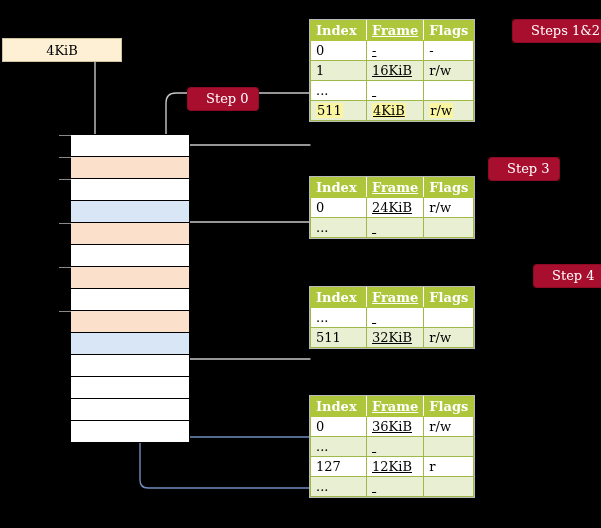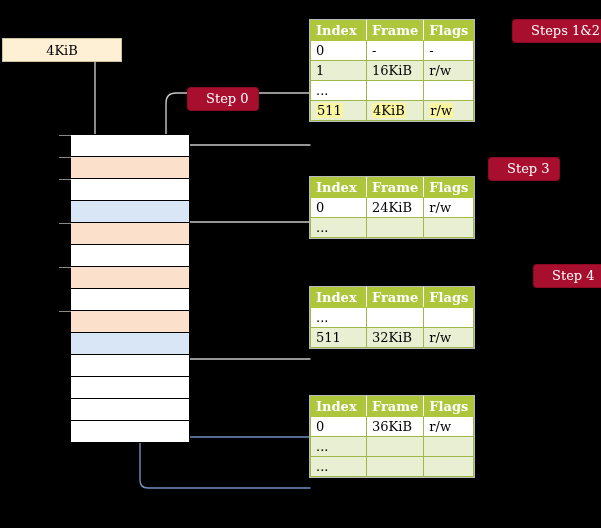--- a/index.html
+++ b/index.html
@@ -83,21 +83,21 @@
     color:#ffffff;
     font-weight:bold;
     border-color:#aec63c;
     border-right:1px solid #ffffff;
   }
   .ptable th:last-child{border-right:1px solid #aec63c;}
   .ptable tr.alt td{background:#e9efd2;}
   .ptable tr.plain td{background:#ffffff;}
   .hl{background:#faf5a0;padding:0 1px;}
   .col-index{width:56px;}
-  .col-frame{width:40px;}
+  .col-frame{width:40px;text-decoration:underline;}
   .col-flags{width:50px;}
 
   #tbl-0{left:310px;top:20px;}
   #tbl-1{left:310px;top:177px;}
   #tbl-2{left:310px;top:287px;}
   #tbl-3{left:310px;top:396px;}
 
   
   #wires{position:absolute;left:0;top:0;width:601px;height:528px;pointer-events:none;}
 </style>
@@ -258,20 +258,25 @@
         <tr class="plain">
           <td class="col-index">0</td>
           <td class="col-frame">36KiB</td>
           <td class="col-flags">r/w</td>
         </tr>
         <tr class="alt">
           <td class="col-index">...</td>
           <td class="col-frame">&nbsp;</td>
           <td class="col-flags">&nbsp;</td>
         </tr>
+        <tr class="plain">
+          <td class="col-index">127</td>
+          <td class="col-frame">12KiB</td>
+          <td class="col-flags">r</td>
+        </tr>
         <tr class="alt">
           <td class="col-index">...</td>
           <td class="col-frame">&nbsp;</td>
           <td class="col-flags">&nbsp;</td>
         </tr>
       </tbody>
     </table>
 
   <div class="badge" id="badge-step0">Step 0</div>
   <div class="badge" id="badge-steps12">Steps 1&amp;2</div>

